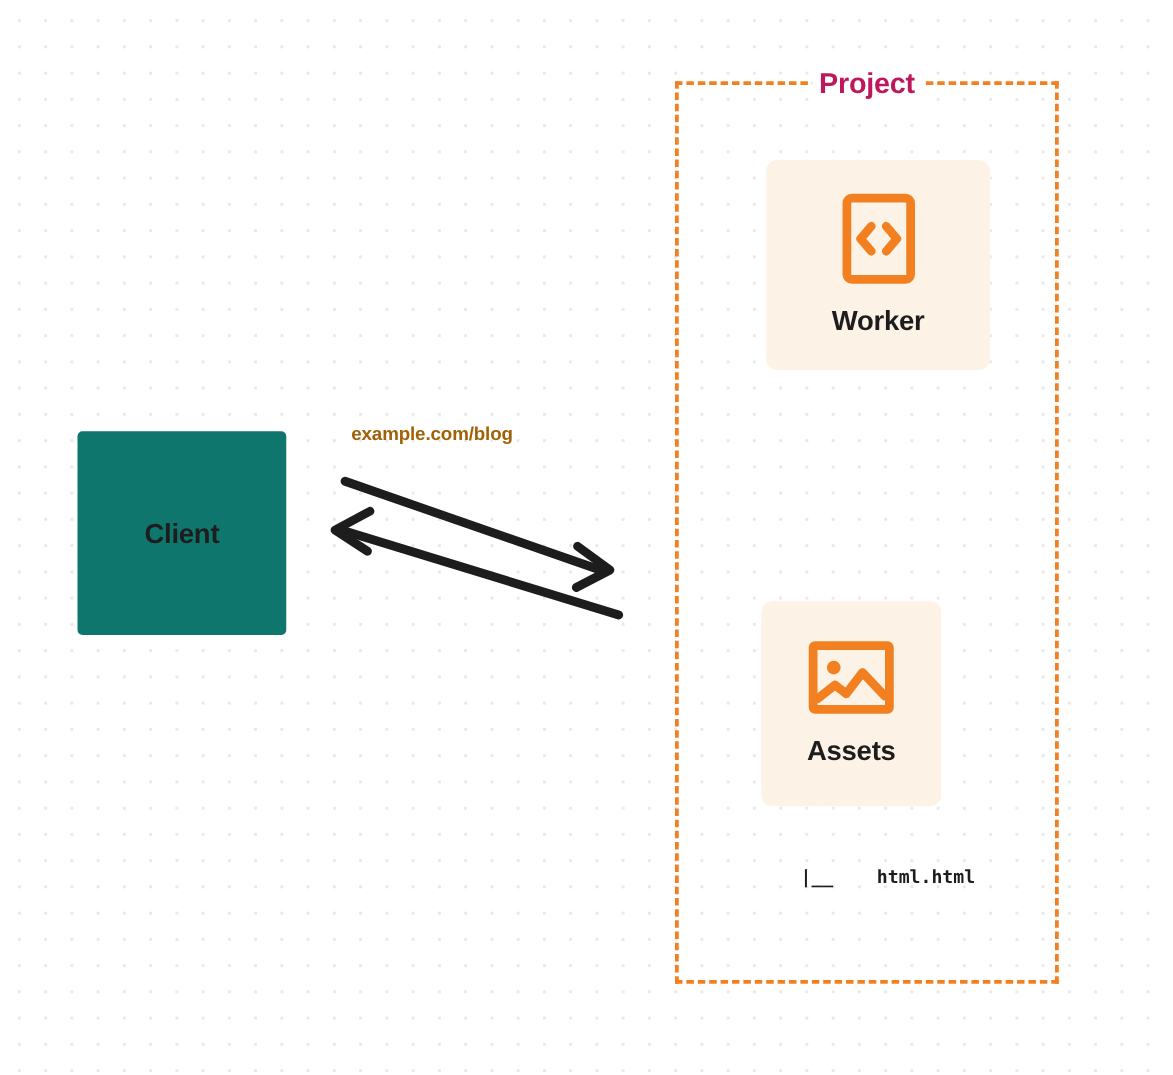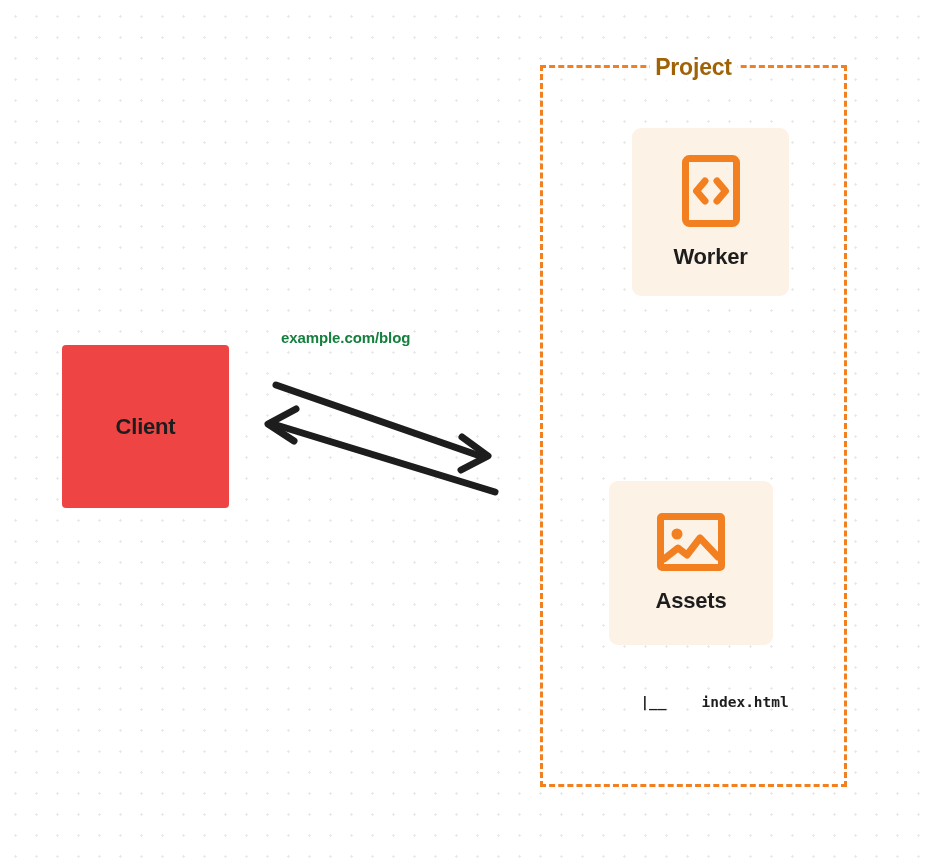--- a/index.html
+++ b/index.html
@@ -25,41 +25,41 @@
     inset: 0;
   }
 
   
   .client-box {
     position: absolute;
     left: 62px;
     top: 345px;
     width: 167px;
     height: 163px;
-    background: #ef4444;
+    background: #0f766e;
     border-radius: 4px;
     display: flex;
     align-items: center;
     justify-content: center;
   }
   .client-label {
     font-size: 22px;
     font-weight: 700;
     color: #1d1d1d;
     letter-spacing: -0.2px;
   }
 
   
   .edge-label {
     position: absolute;
     left: 281px;
-    top: 329px;
+    top: 339px;
     font-size: 15px;
     font-weight: 700;
-    color: #15803d;
+    color: #a16207;
     letter-spacing: -0.1px;
     white-space: nowrap;
   }
 
   
   .arrows {
     position: absolute;
     left: 0;
     top: 0;
     width: 938px;
@@ -79,45 +79,45 @@
   }
   .project-title {
     position: absolute;
     left: 50%;
     top: -1px;
     transform: translate(-50%, -50%);
     background: #ffffff;
     padding: 0 6px;
     font-size: 23px;
     font-weight: 700;
-    color: #a16207;
+    color: #be185d;
     letter-spacing: -0.2px;
     white-space: nowrap;
   }
 
   
   .card {
     position: absolute;
     background: #fdf2e6;
     border-radius: 9px;
     display: flex;
     flex-direction: column;
     align-items: center;
     justify-content: center;
   }
   .card-worker {
-    left: 632px;
+    left: 613px;
     top: 128px;
-    width: 157px;
+    width: 179px;
     height: 168px;
   }
   .card-assets {
     left: 609px;
     top: 481px;
-    width: 164px;
+    width: 144px;
     height: 164px;
   }
   .card-icon {
     line-height: 0;
     margin-bottom: 16px;
   }
   .card-label {
     font-size: 22px;
     font-weight: 700;
     color: #1d1d1d;
@@ -186,17 +186,17 @@
       <svg width="70" height="60" viewBox="0 0 70 60">
         <rect x="4.5" y="4.5" width="61" height="51" rx="1.5" ry="1.5" fill="none" stroke="#f38020" stroke-width="7"></rect>
         <circle cx="21" cy="22" r="5.5" fill="#f38020"></circle>
         <path d="M8 47 L22 36 L31 43 L44 26 L62 45" fill="none" stroke="#f38020" stroke-width="7" stroke-linecap="round" stroke-linejoin="round"></path>
       </svg>
     </span>
     <span class="card-label">Assets</span>
   </div>
 
   <div class="file-tree">
-    <span class="tree-row">      |__    index.html</span>
+    <span class="tree-row">      |__    html.html</span>
     
   </div>
 
 </div>
 
 </body></html>

